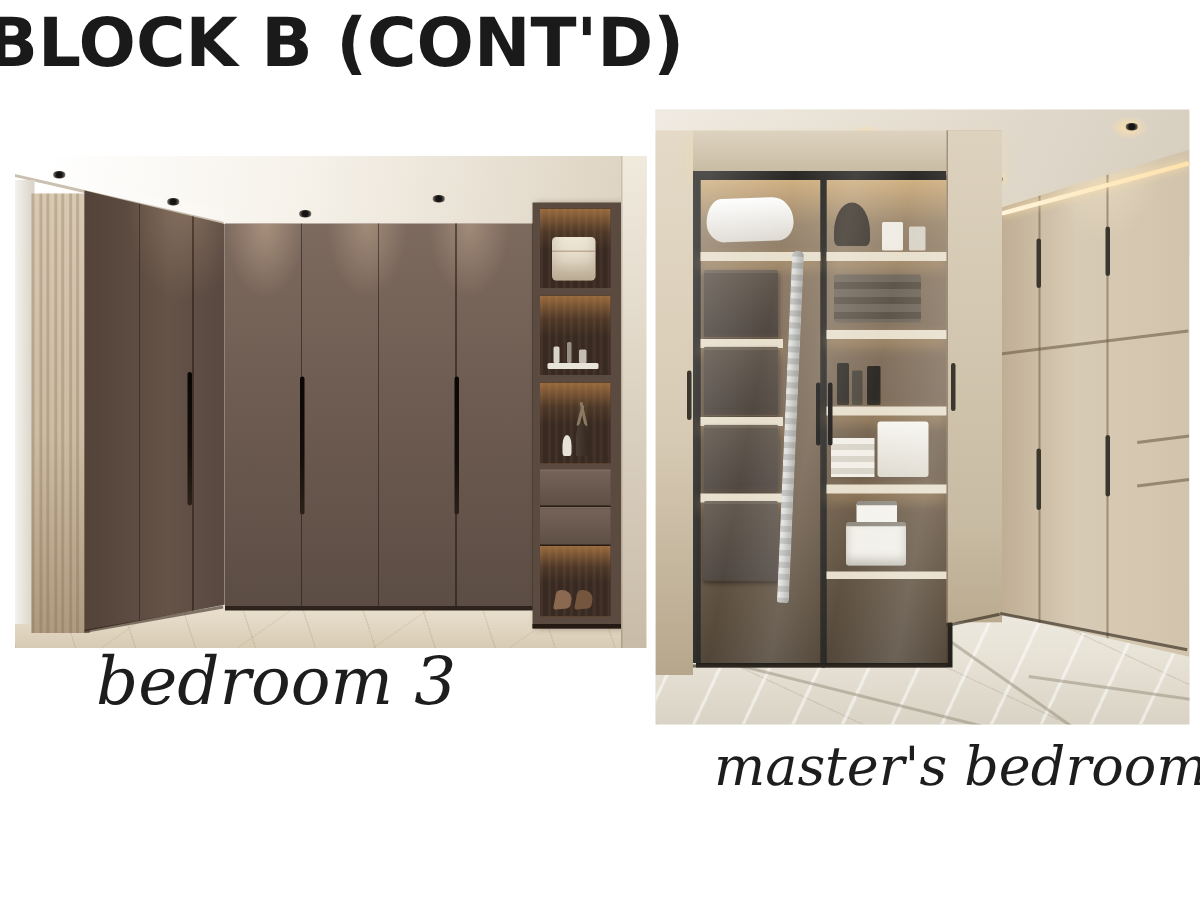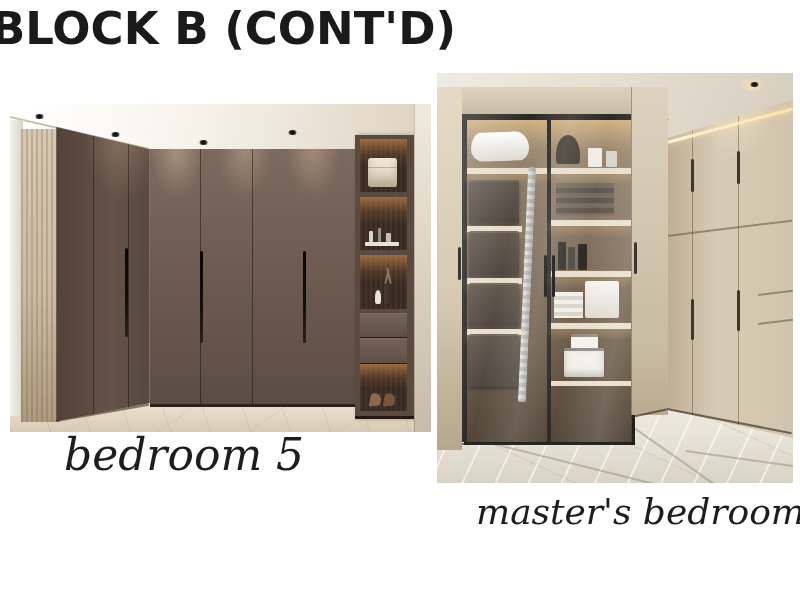--- a/index.html
+++ b/index.html
@@ -269,14 +269,14 @@
   </div>
   <div class="abs mb-sheen"></div>
   <div class="abs mb-front-panel">
     <div class="abs mb-handle" style="left:6%;top:47%;height:10%;"></div>
   </div>
   <div class="abs mb-baseboard" style="left:7%;top:90.2%;width:47.5%;"></div>
   <div class="abs mb-baseboard" style="left:54.5%;top:83.6%;width:10.2%;transform:rotate(-12deg);"></div>
   <div class="abs mb-baseboard" style="left:64.5%;top:81.8%;width:35.8%;transform:rotate(11deg);"></div>
 </div>
 
-<div class="abs caption" id="cap-b3">bedroom 5</div>
+<div class="abs caption" id="cap-b3">bedroom 3</div>
 <div class="abs caption" id="cap-mb">master's bedroom</div>
 
 </body></html>

